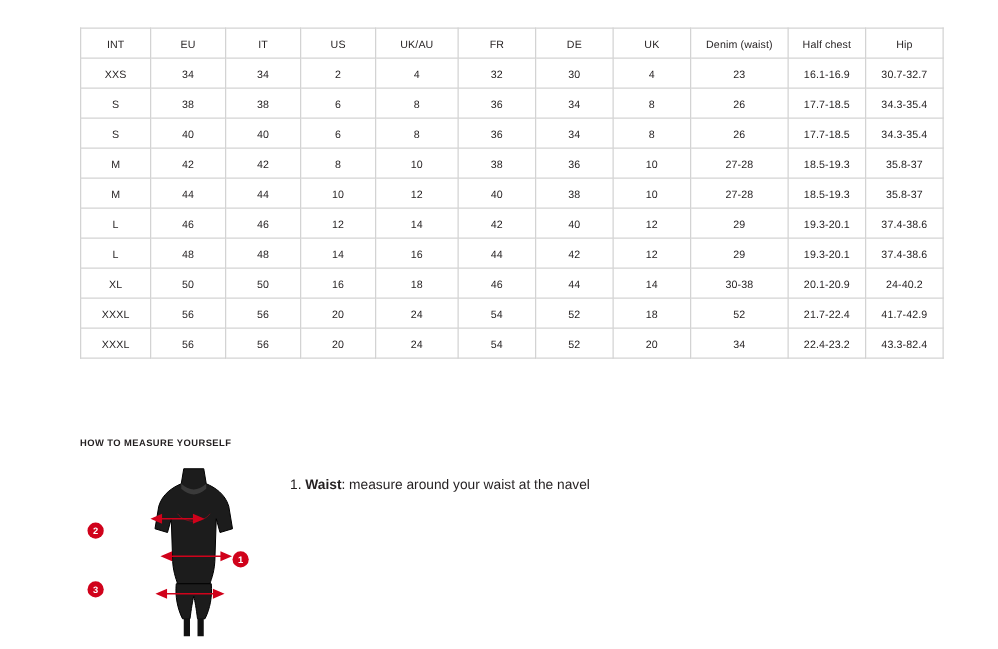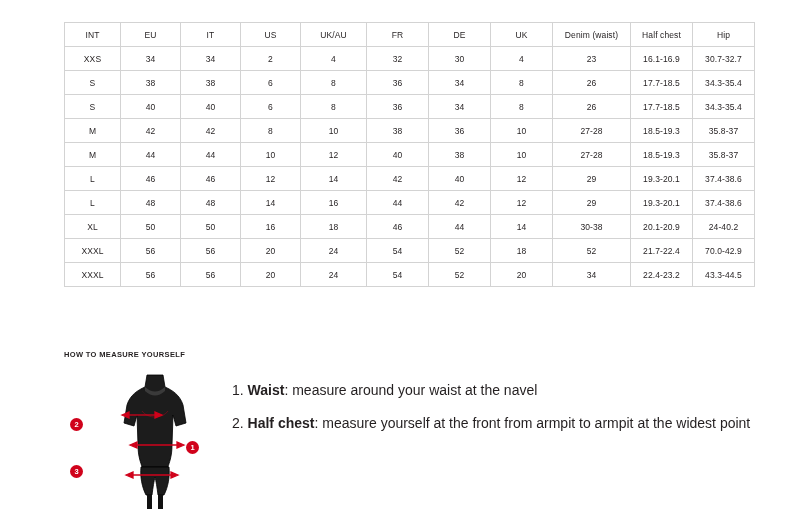--- a/index.html
+++ b/index.html
@@ -83,25 +83,26 @@
     width: 110px;
     height: 140px;
     margin-left: 36px;
     flex: none;
   }
   .notes {
     margin-left: 22px;
     padding-top: 10px;
   }
   .note {
-    font-size: 14px;
+    font-size: 11px;
     line-height: 1.35;
     color: #231f20;
     margin-bottom: 14px;
     white-space: nowrap;
+    text-align: center;
   }
   .note b { font-weight: bold; }
 
   .badge {
     position: absolute;
     width: 13px;
     height: 13px;
     border-radius: 50%;
     background: #d0021b;
     color: #ffffff;
@@ -258,34 +259,34 @@
             <td>XXXL</td>
             <td>56</td>
             <td>56</td>
             <td>20</td>
             <td>24</td>
             <td>54</td>
             <td>52</td>
             <td>18</td>
             <td>52</td>
             <td>21.7-22.4</td>
-            <td>70.0-42.9</td>
+            <td>41.7-42.9</td>
           </tr>
           <tr>
             <td>XXXL</td>
             <td>56</td>
             <td>56</td>
             <td>20</td>
             <td>24</td>
             <td>54</td>
             <td>52</td>
             <td>20</td>
             <td>34</td>
             <td>22.4-23.2</td>
-            <td>43.3-44.5</td>
+            <td>43.3-82.4</td>
           </tr>
         </tbody>
     </table>
   </div>
 
   <div class="measure-section">
     <div class="measure-title">HOW TO MEASURE YOURSELF</div>
 
     <div class="measure-body">
 
@@ -322,19 +323,18 @@
           </g>
         </svg>
 
         <div class="badge badge-1">1</div>
         <div class="badge badge-2">2</div>
         <div class="badge badge-3">3</div>
       </div>
 
       <div class="notes" id="notes-list">
           <div class="note"><span>1. </span><b>Waist</b><span>: measure around your waist at the navel</span></div>
-          <div class="note"><span>2. </span><b>Half chest</b><span>: measure yourself at the front from armpit to armpit at the widest point</span></div>
         </div>
 
     </div>
   </div>
 
 </div>
 
 </body></html>

